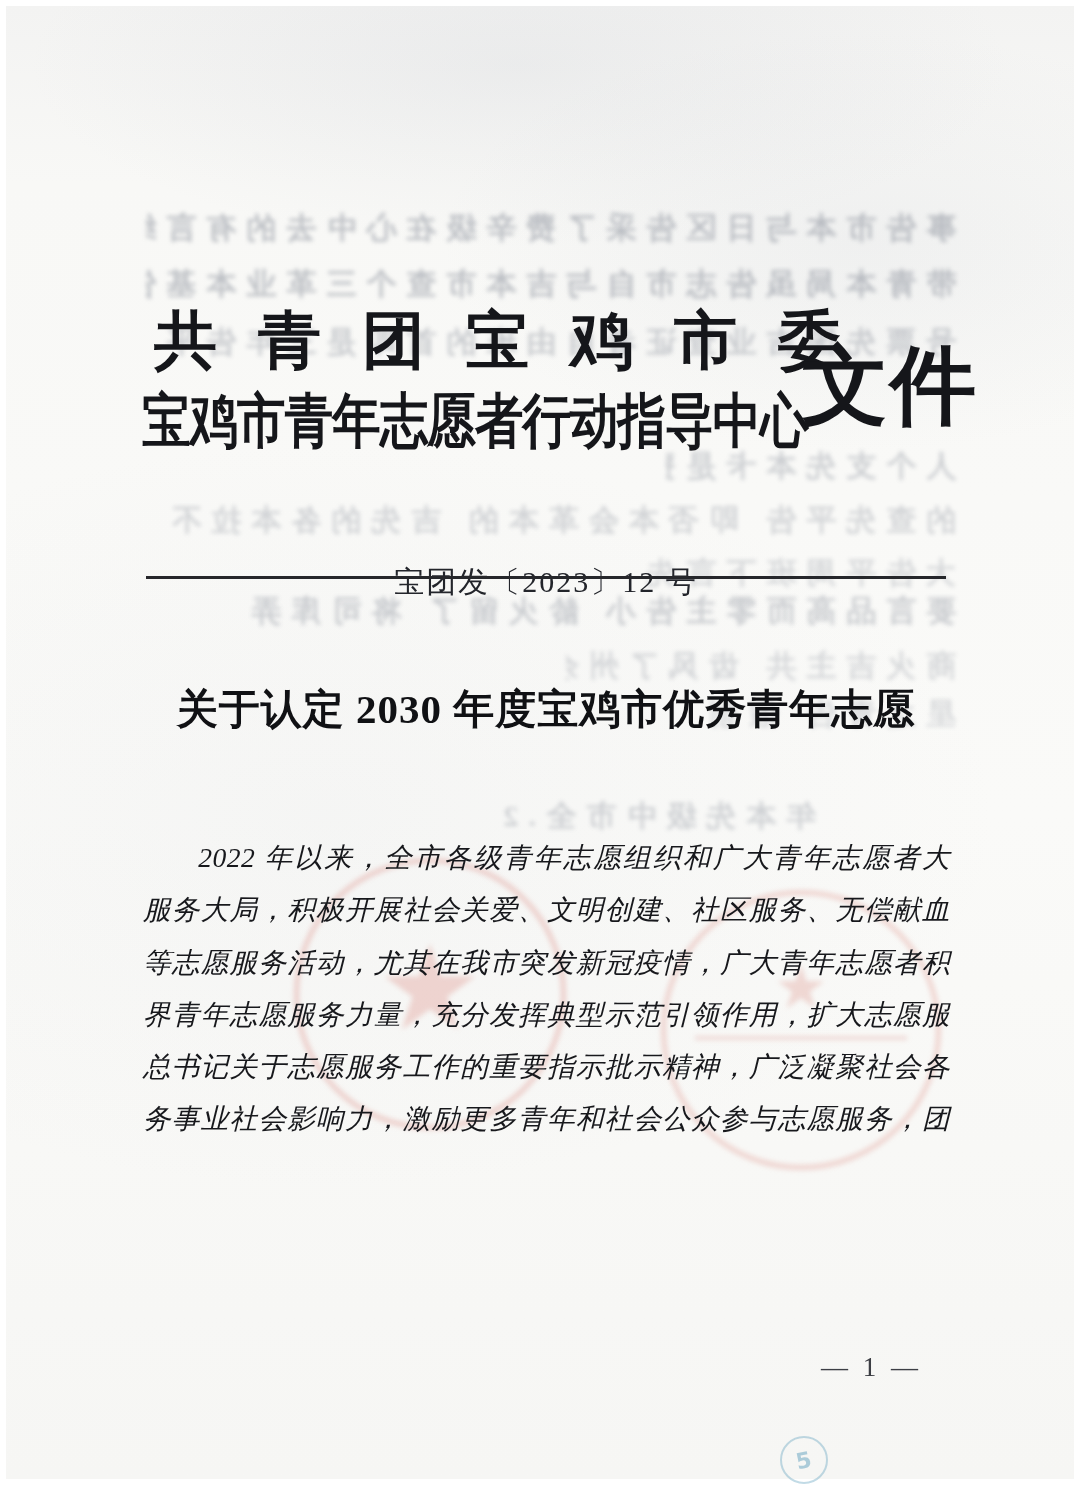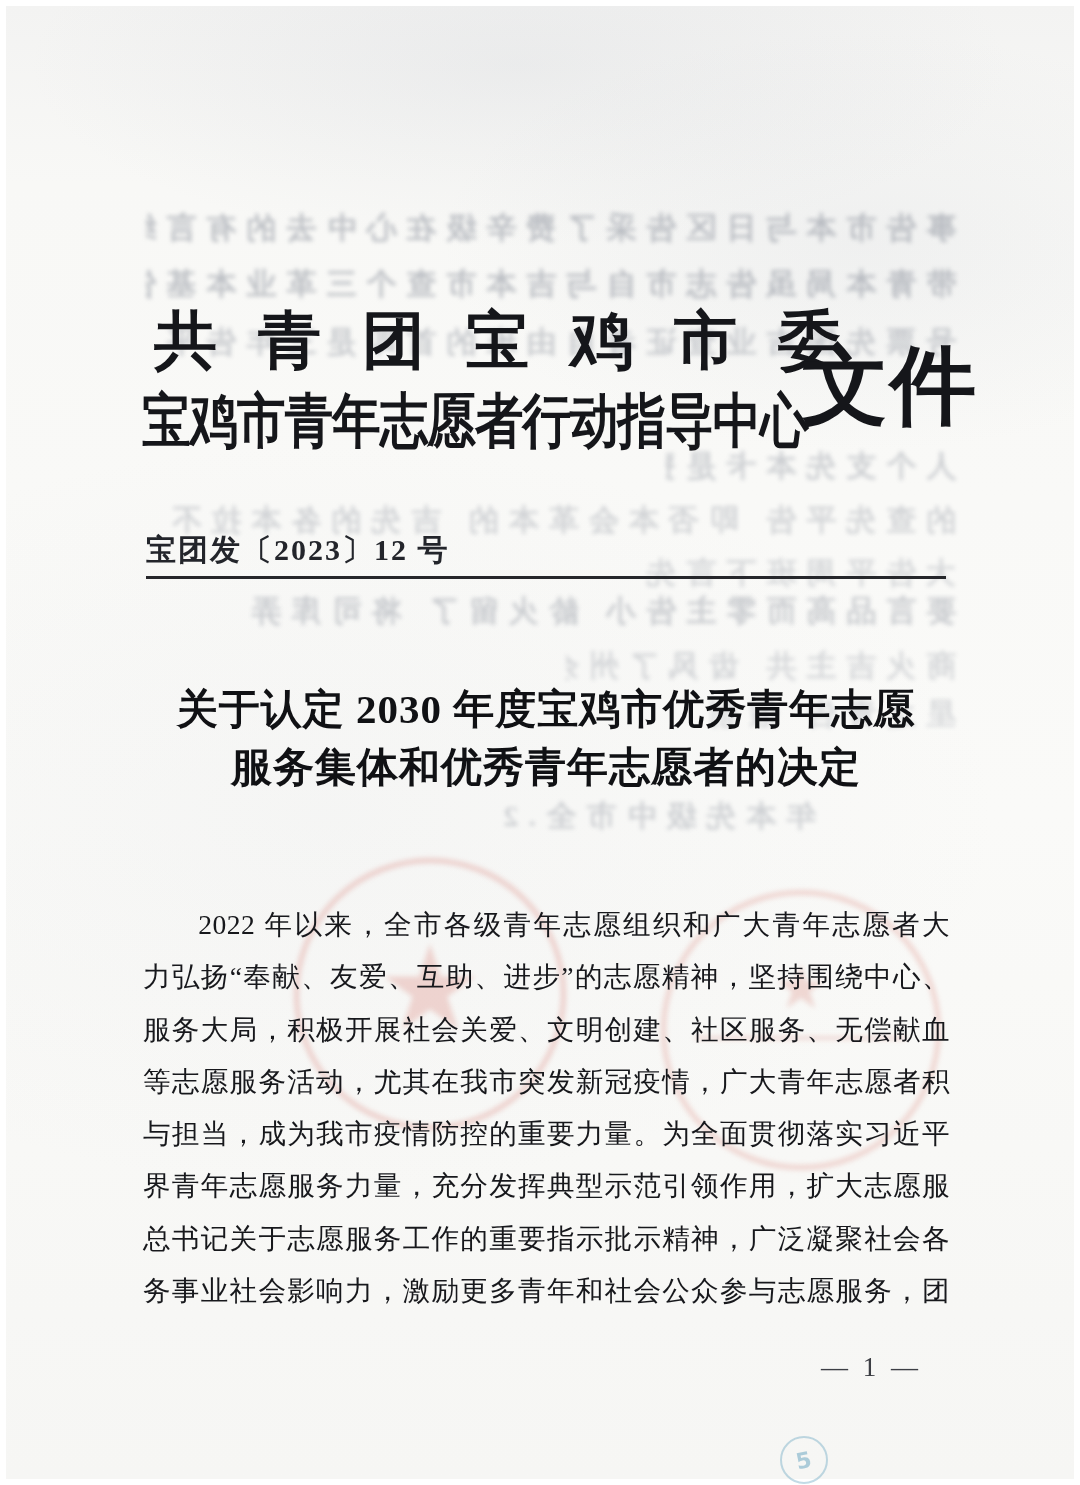--- a/index.html
+++ b/index.html
@@ -27,32 +27,32 @@
   .seal .bar{position:absolute;left:12%;right:12%;top:52%;height:4px;}
 
   
   .org1{position:absolute;left:148px;top:292px;font-size:63px;font-weight:700;
         color:#15161a;letter-spacing:41px;white-space:nowrap;}
   .org2{position:absolute;left:136px;top:376px;font-size:59px;font-weight:700;
         color:#15161a;white-space:nowrap;transform:scaleX(.82);transform-origin:left top;
         letter-spacing:-1px;}
   .doctype{position:absolute;left:796px;top:322px;font-size:86px;font-weight:700;
         color:#15161a;letter-spacing:2px;white-space:nowrap;text-align:center;}
-  .docnum{position:absolute;left:140px;width:800px;top:524px;text-align:left;
-        font-size:30px;color:#23252b;letter-spacing:2px;font-weight:bold;}
+  .docnum{position:absolute;left:140px;width:800px;top:556px;text-align:center;
+        font-size:30px;color:#23252b;letter-spacing:2px;}
   .rule{position:absolute;left:140px;top:570px;width:800px;height:3px;background:#26272b;}
 
   
   .title{position:absolute;left:137px;width:806px;text-align:center;
          font-weight:700;color:#101114;font-size:41px;letter-spacing:1px;white-space:nowrap;}
   .title.l1{top:676px;}
   .title.l2{top:734px;}
 
   
-  .body-block{position:absolute;left:137px;top:893px;width:807px;color:#17181c;}
+  .body-block{position:absolute;left:137px;top:826px;width:807px;color:#17181c;font-style:italic;}
   .bline{font-size:27.6px;line-height:52.3px;height:52.3px;
          text-align:justify;text-align-last:justify;letter-spacing:.5px;white-space:nowrap;}
   .bline.indent{text-indent:2em;}
 
   
   .pageno{position:absolute;right:152px;top:1346px;font-size:27px;color:#3c3e44;
           letter-spacing:4px;white-space:nowrap;}
   .wm{position:absolute;left:774px;top:1430px;width:44px;height:44px;border-radius:50%;
       border:2px solid rgba(95,160,190,.38);filter:blur(.6px);
       display:flex;align-items:center;justify-content:center;}
@@ -85,28 +85,25 @@
     <div class="bar" style="background:rgba(217,128,120,.25);"></div>
   </div>
 
   <div class="org1">共青团宝鸡市委</div>
   <div class="org2">宝鸡市青年志愿者行动指导中心</div>
   <div class="doctype">文件</div>
   <div class="docnum">宝团发〔2023〕12 号</div>
   <div class="rule"></div>
 
   <div class="title l1">关于认定 2030 年度宝鸡市优秀青年志愿</div>
-  <div class="title l2">服务集体和优秀青年志愿者的决定</div>
 
   <div class="body-block">
     <div class="bline indent">2022 年以来，全市各级青年志愿组织和广大青年志愿者大</div>
-    <div class="bline">力弘扬“奉献、友爱、互助、进步”的志愿精神，坚持围绕中心、</div>
     <div class="bline">服务大局，积极开展社会关爱、文明创建、社区服务、无偿献血</div>
     <div class="bline">等志愿服务活动，尤其在我市突发新冠疫情，广大青年志愿者积</div>
-    <div class="bline">与担当，成为我市疫情防控的重要力量。为全面贯彻落实习近平</div>
     <div class="bline">界青年志愿服务力量，充分发挥典型示范引领作用，扩大志愿服</div>
     <div class="bline">总书记关于志愿服务工作的重要指示批示精神，广泛凝聚社会各</div>
     <div class="bline">务事业社会影响力，激励更多青年和社会公众参与志愿服务，团</div>
   </div>
 
   <div class="pageno">— 1 —</div>
   <div class="wm">
     <span>5</span>
   </div>
 

